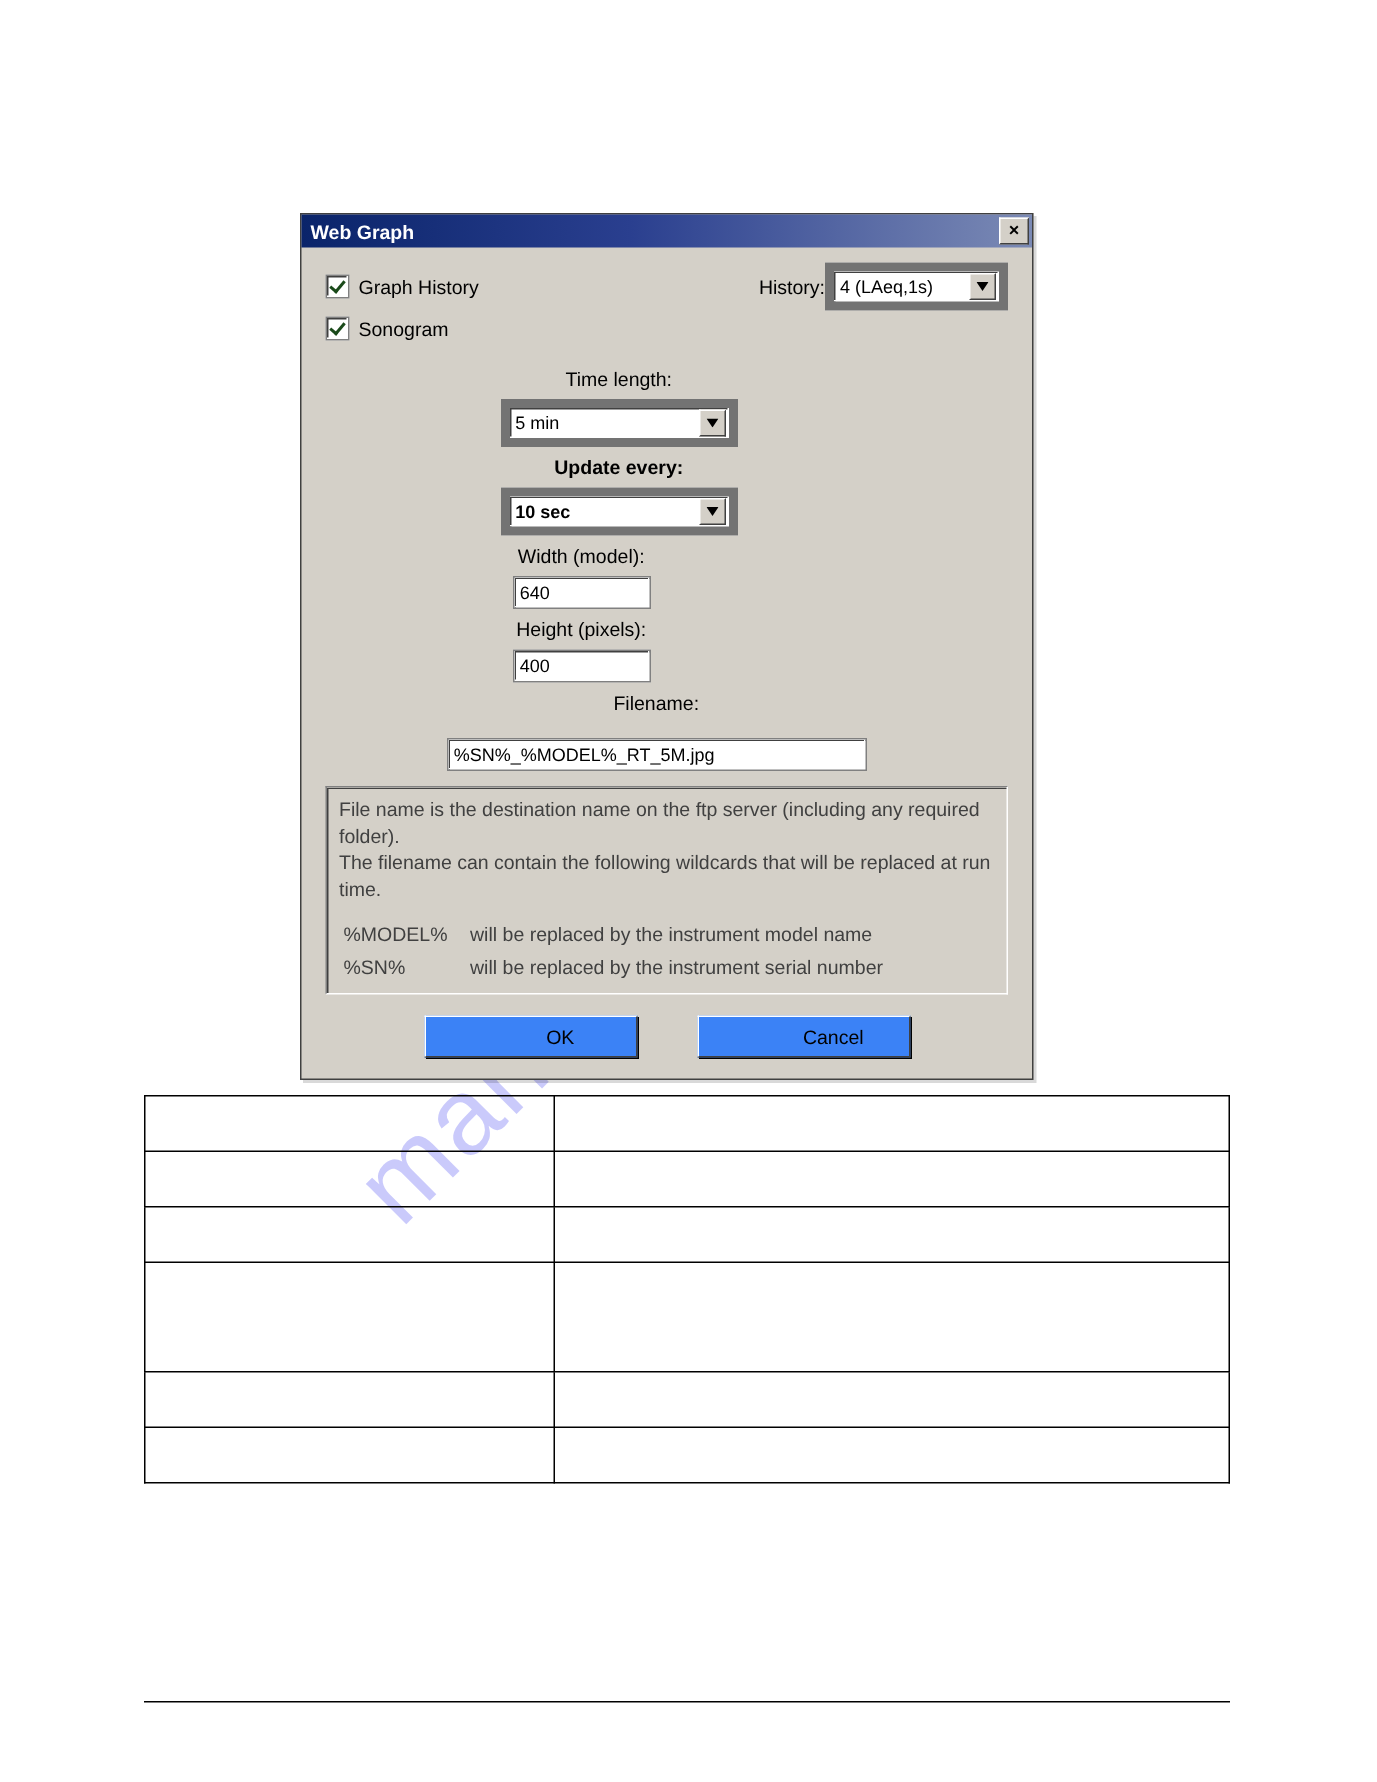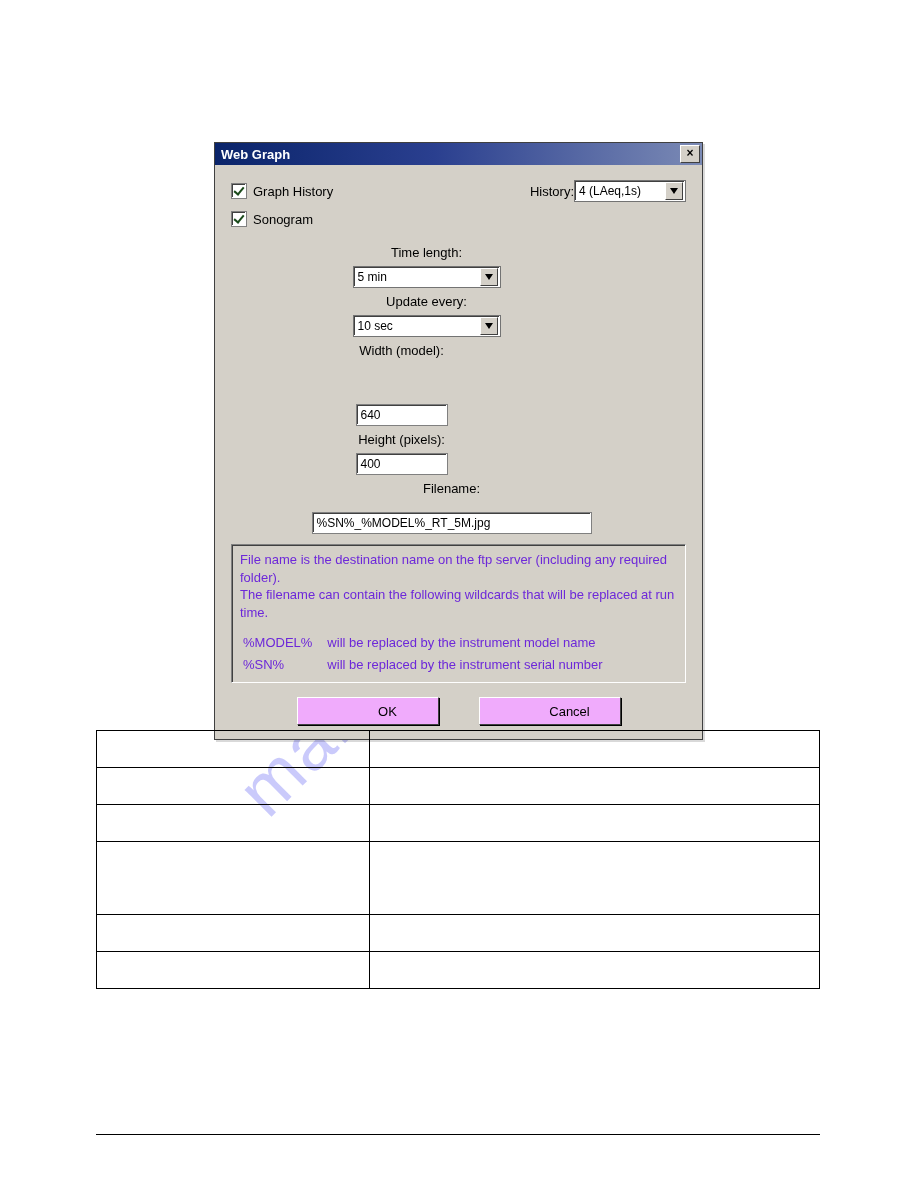--- a/index.html
+++ b/index.html
@@ -10,21 +10,21 @@
     padding: 0;
   }
   .page {
     width: 918px;
     height: 1188px;
     position: relative;
     background: #fff;
   }
   .dialog {
     position: absolute;
-    left: 214px;
+    left: 200px;
     top: 142px;
     width: 487px;
     background: #d4d0c8;
     border: 1px solid #404040;
     box-shadow: 2px 2px 0 rgba(0,0,0,.15);
   }
   .titlebar {
     height: 22px;
     background: linear-gradient(to right, #0a246a 0%, #2a3f8f 45%, #7b8ab5 100%);
     color: #fff;
@@ -72,21 +72,21 @@
     width:8px;height:4px;
     border-left:2px solid #1a4a1a;
     border-bottom:2px solid #1a4a1a;
     transform:rotate(-50deg);
   }
   .label { font-size:13px; }
   .select {
     display:inline-flex;
     align-items:center;
     background:#fff;
-    border:1px solid #737373;
+    border:6px solid #737373;
     box-shadow: inset -1px -1px 0 #fff, inset 1px 1px 0 #404040;
     height:20px;
     padding:0 2px 0 4px;
     font-size:12px;
   }
   .select .sel-text { flex:1; white-space:nowrap; overflow:hidden; }
   .select .sel-btn {
     width:16px;height:16px;
     margin-left:4px;
     background:#d4d0c8;
@@ -114,34 +114,34 @@
     flex-direction:column;
   }
   .form-row .lbl { font-size:13px; }
   .help-box {
     border:1px solid #808080;
     border-right-color:#fff;
     border-bottom-color:#fff;
     box-shadow: inset 1px 1px 0 #404040;
     padding:6px 8px;
     font-size:13px;
-    color:#6d28d9;
+    color:#404040;
     margin-top:10px;
     line-height:1.35;
   }
   .help-box table td { padding-right:12px; vertical-align:top; font-size:13px;}
   .btn-row {
     display:flex;
     justify-content:center;
     gap:40px;
     margin-top:14px;
   }
   .winbtn {
     width:100px;height:26px;
-    background:#f0abfc;
+    background:#3b82f6;
     border:1px solid #fff;
     border-right-color:#404040;
     border-bottom-color:#404040;
     box-shadow: 1px 1px 0 #000;
     font-size:13px;
     display:flex;align-items:center;justify-content:center;padding-left:40px;
   }
   .watermark {
     position:absolute;
     left:50%; top:50%;
@@ -225,35 +225,35 @@
         <div class="select" style="width:140px;">
           <span class="sel-text">5 min</span>
           <span class="sel-btn">
             <svg viewBox="0 0 8 6">
                 <path d="M0 0 L8 0 L4 6 Z" fill="#000"></path>
               </svg>
           </span>
         </div>
       </div>
 
-      <div class="form-row" style="padding-right:64px;">
+      <div class="form-row" style="padding-right:64px;font-weight:bold;">
         <span class="lbl">Update every:</span>
         <div class="select" style="width:140px;">
           <span class="sel-text">10 sec</span>
           <span class="sel-btn">
             <svg viewBox="0 0 8 6">
                 <path d="M0 0 L8 0 L4 6 Z" fill="#000"></path>
               </svg>
           </span>
         </div>
       </div>
 
       <div class="form-row" style="padding-right:114px;">
         <span class="lbl">Width (model):</span>
-        <div class="textfield" style="width:82px;margin-top:40px;">
+        <div class="textfield" style="width:82px;">
           <span>640</span>
         </div>
       </div>
 
       <div class="form-row" style="padding-right:114px;">
         <span class="lbl">Height (pixels):</span>
         <div class="textfield" style="width:82px;">
           <span>400</span>
         </div>
       </div>

